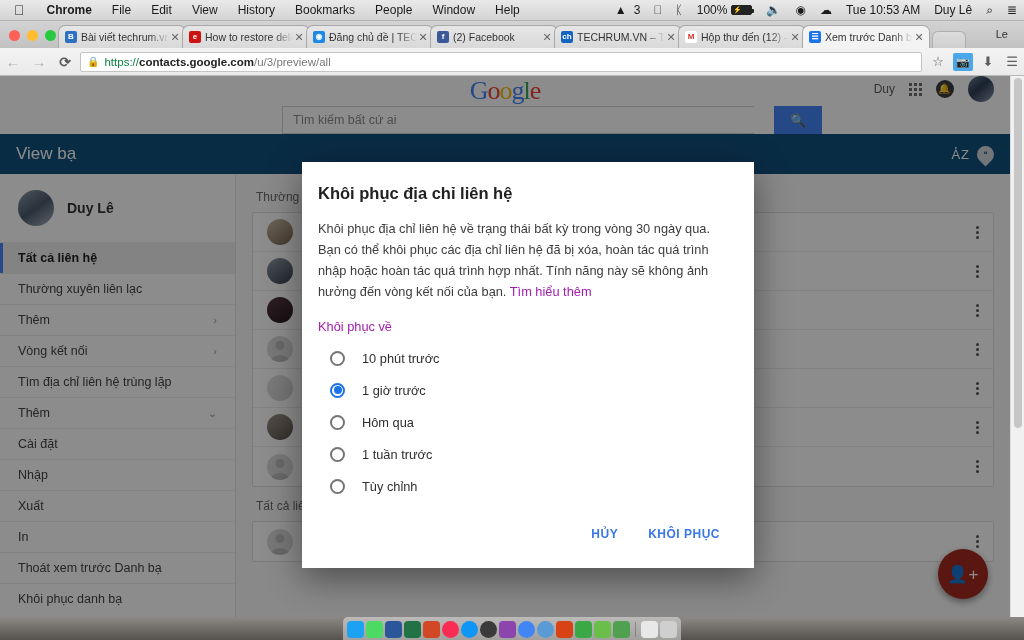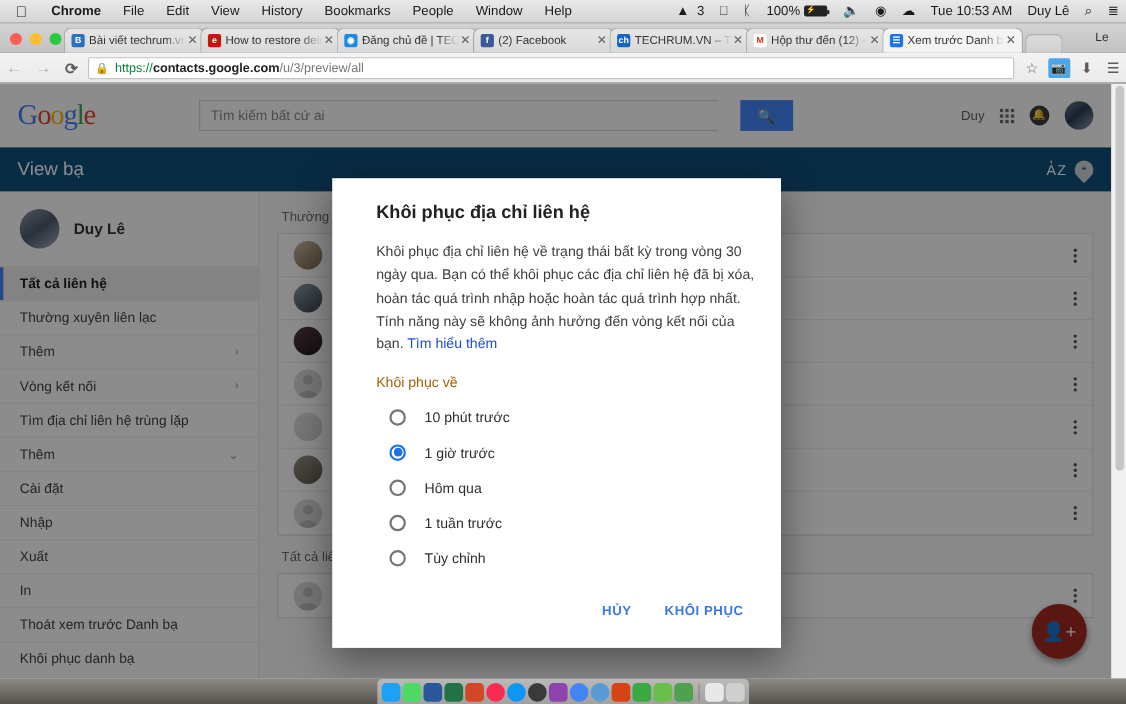--- a/index.html
+++ b/index.html
@@ -92,20 +92,21 @@
   .tb-icon.cam {
     background: #4aa7ea; color: #fff; border-radius: 2px; width: 20px; height: 18px;
     line-height: 18px; margin: 0 3px; font-size: 11px;
   }
 
   
   .page { position: absolute; top: 76px; left: 0; width: 1010px; height: 541px; background: #fff; overflow: hidden; }
   .gheader {
     height: 58px; background: #fff; display: flex; align-items: center; padding: 0 16px;
     position: relative;
+    flex-direction: column;
   }
   .glogo { font-size: 26px; letter-spacing: -1px; font-family: "Liberation Serif", serif; }
   .glogo i { font-style: normal; }
   .c-b { color: #4285f4; } .c-r { color: #ea4335; } .c-y { color: #fbbc05; } .c-g { color: #34a853; }
   .gsearch { margin-left: 94px; display: flex; gap: 20px; }
   .gsearch input {
     width: 472px; height: 28px; border: 1px solid #d4d4d4; border-right: none;
     padding: 0 10px; font-size: 12.5px; color: #333; outline: none;
     font-family: "Liberation Sans", sans-serif; background: #fff;
   }
@@ -184,27 +185,27 @@
     z-index: 20;
   }
 
   
   .pscroll { position: absolute; right: 0; top: 76px; width: 14px; height: 541px; background: #f1f1f1; border-left: 1px solid #dcdcdc; }
   .pscroll .thumb { position: absolute; top: 2px; left: 3px; width: 8px; height: 350px; background: #c6c6c6; border-radius: 4px; }
 
   
   .scrim { position: absolute; top: 76px; left: 0; width: 1010px; height: 541px; background: rgba(0,0,0,.45); z-index: 30; }
   .dialog {
-    position: absolute; left: 302px; top: 162px; width: 408px; background: #fff;
-    box-shadow: 0 10px 34px rgba(0,0,0,.45); z-index: 40; padding: 22px 24px 8px 40px;
+    position: absolute; left: 302px; top: 162px; width: 452px; background: #fff;
+    box-shadow: 0 10px 34px rgba(0,0,0,.45); z-index: 40; padding: 22px 24px 8px 16px;
   }
   .dlg-title { font-size: 16.5px; font-weight: bold; color: #212121; margin-bottom: 16px; }
   .dlg-body { font-size: 12.8px; line-height: 1.63; color: #3c3c3c; }
-  .dlg-body a { color: #1d4ed8; text-decoration: none; }
-  .dlg-sub { font-size: 12.8px; color: #a16207; margin: 17px 0 8px 0; }
+  .dlg-body a { color: #a21caf; text-decoration: none; }
+  .dlg-sub { font-size: 12.8px; color: #a21caf; margin: 17px 0 8px 0; }
   .radio-row { display: flex; align-items: center; height: 32px; }
   .radio {
     width: 15px; height: 15px; border-radius: 50%; border: 2px solid #757575;
     flex: 0 0 15px; margin-left: 12px; position: relative; background: #fff;
   }
   .radio.on { border-color: #1a73e8; }
   .radio.on:after { content: ""; position: absolute; left: 50%; top: 50%; width: 8px; height: 8px; border-radius: 50%; background: #1a73e8; transform: translate(-50%,-50%); }
   .radio-row .rlabel { margin-left: 17px; font-size: 12.8px; color: #2e2e2e; }
   .dlg-actions { display: flex; justify-content: flex-end; gap: 10px; padding: 18px 0 12px 0; }
   .dlg-actions button {

